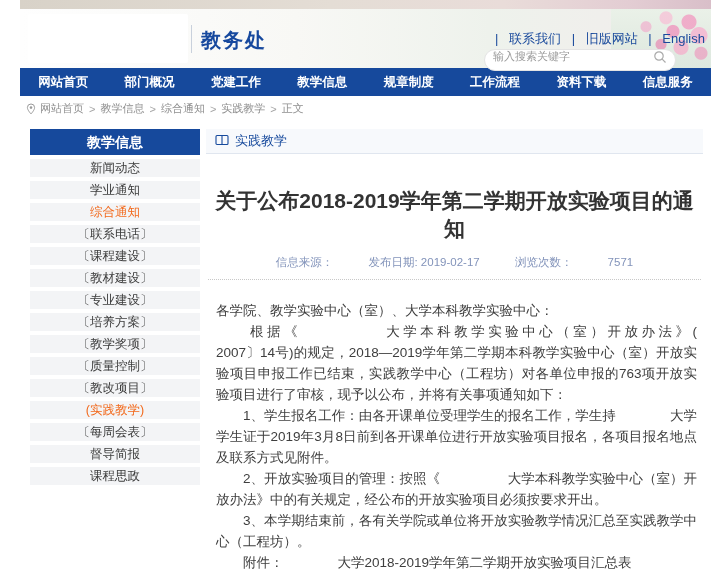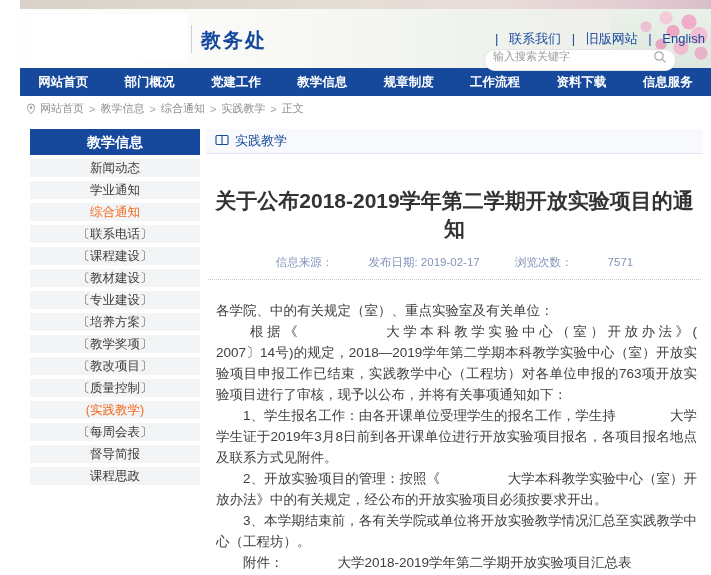--- a/index.html
+++ b/index.html
@@ -137,22 +137,22 @@
       <ul>
         <li>新闻动态</li>
         <li>学业通知</li>
         <li class="active">综合通知</li>
         <li>〔联系电话〕</li>
         <li>〔课程建设〕</li>
         <li>〔教材建设〕</li>
         <li>〔专业建设〕</li>
         <li>〔培养方案〕</li>
         <li>〔教学奖项〕</li>
+        <li>〔质量控制〕</li>
         <li>〔教改项目〕</li>
-        <li>〔质量控制〕</li>
         <li class="active">(实践教学)</li>
         <li>〔每周会表〕</li>
         <li>督导简报</li>
         <li>课程思政</li>
       </ul>
     </aside>
 
     <main class="content">
 
       <div class="tab-strip">
@@ -170,21 +170,21 @@
       <div class="meta">
         <span>信息来源：</span>
         <span>发布日期: 2019-02-17</span>
         <span>浏览次数：</span>
         <span>7571</span>
       </div>
 
       <div class="dotted"></div>
 
       <div class="article">
-        <p>各学院、中的有关规定（室）、重点实验室及有关单位：</p>
+        <p>各学院、教学实验中心（室）、大学本科教学实验中心：</p>
         <p>　　根据《　　　　　大学本科教学实验中心（室）开放办法》(　　　　　2007〕14号)的规定，2018—2019学年第二学期本科教学实验中心（室）开放实验项目申报工作已结束，实践教学中心（工程坊）对各单位申报的763项开放实验项目进行了审核，现予以公布，并将有关事项通知如下：</p>
         <p>　　1、学生报名工作：由各开课单位受理学生的报名工作，学生持　　　　大学学生证于2019年3月8日前到各开课单位进行开放实验项目报名，各项目报名地点及联系方式见附件。</p>
         <p>　　2、开放实验项目的管理：按照《　　　　　大学本科教学实验中心（室）开放办法》中的有关规定，经公布的开放实验项目必须按要求开出。</p>
         <p>　　3、本学期结束前，各有关学院或单位将开放实验教学情况汇总至实践教学中心（工程坊）。</p>
         <p>　　附件：　　　　大学2018-2019学年第二学期开放实验项目汇总表</p>
         <p>　　联系人：　　　　联系电话：　　　　7</p>
       </div>
 
       <div class="signature">
         <div>实践教学中心（工程坊）</div>

